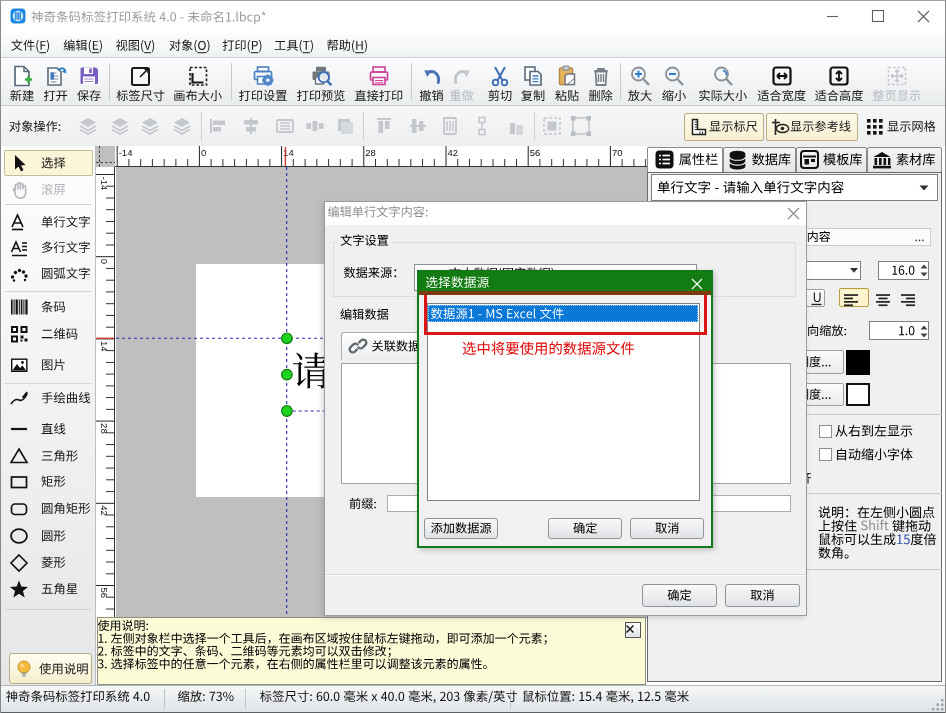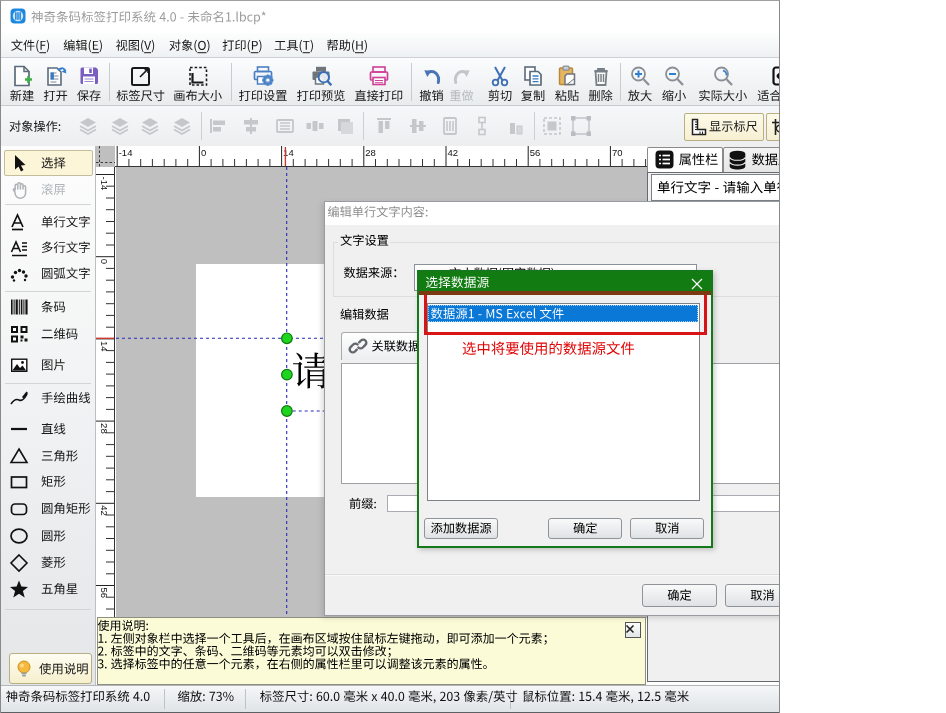--- a/index.html
+++ b/index.html
@@ -1,17 +1,17 @@
 <!DOCTYPE html>
 <html><head><meta charset="utf-8">
 <style>
 *{margin:0;padding:0;box-sizing:border-box}
 html,body{width:946px;height:713px;overflow:hidden;background:#fff;
  font-family:"Liberation Sans",sans-serif;}
-#w{position:relative;width:780px;height:713px;background:#fff;overflow:hidden;
+#w{position:relative;width:946px;height:713px;background:#fff;overflow:hidden;
  border-left:1px solid #898989;border-right:1px solid #898989;border-top:1px solid #a0a0a0;}
 .a{position:absolute}
 svg.ov{position:absolute;left:0;top:0;width:946px;height:713px;pointer-events:none}
 </style></head><body>
 <div id="w">
 <svg class="a" style="left:9px;top:7px" width="16" height="16" viewBox="0 0 16 16">
       <rect x="0.5" y="0.5" width="15" height="15" rx="4" fill="#1e88dd"></rect>
       <circle cx="8" cy="8" r="5.2" fill="#cfe6fa"></circle>
       <rect x="5" y="4.2" width="1.6" height="7.6" fill="#2a8fe0"></rect>
       <rect x="7.2" y="4.2" width="1.6" height="7.6" fill="#2a8fe0"></rect>

